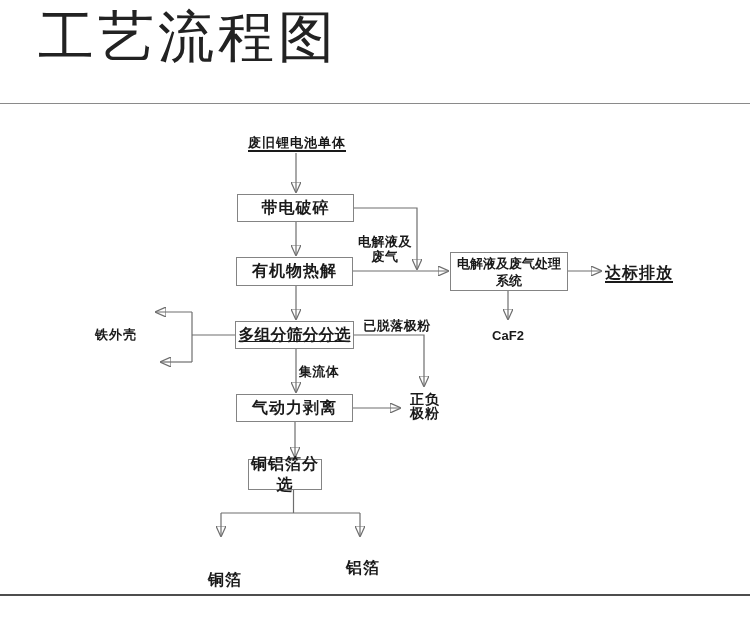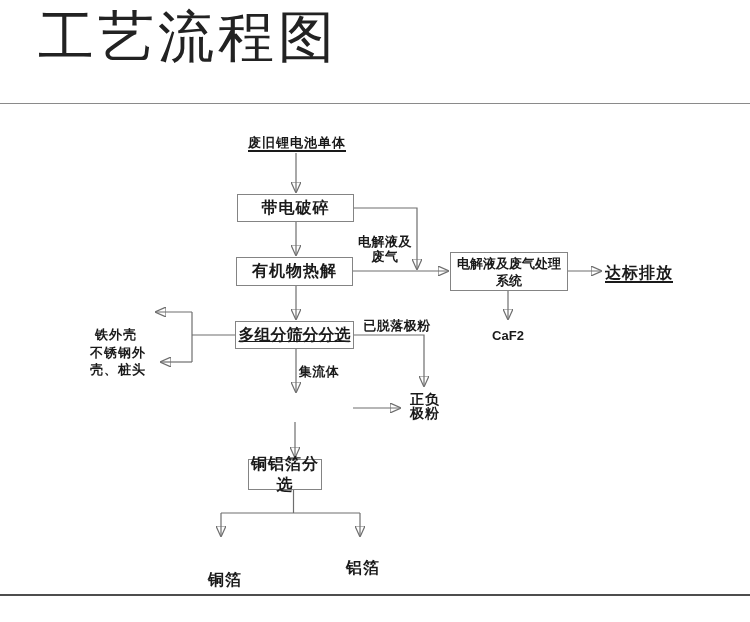--- a/index.html
+++ b/index.html
@@ -121,38 +121,35 @@
 
   <div class="abs node" style="left:236px; top:257px; width:117px; height:29px;">有机物热解</div>
 
   <div class="abs node small two-line" style="left:450px; top:252px; width:118px; height:39px; flex-direction:column;">
     <span>电解液及废气处理</span>
     <span>系统</span>
   </div>
 
   <div class="abs node" style="left:235px; top:321px; width:119px; height:28px; letter-spacing:0;text-decoration:underline;">多组分筛分分选</div>
 
+  <div class="abs node" style="left:236px; top:394px; width:117px; height:28px;">气动力剥离</div>
 
   <div class="abs node" style="left:248px; top:459px; width:74px; height:31px;">铜铝箔分选</div>
 
   <div class="abs lbl edge-lbl two-line" style="left:344px; top:234px; width:82px;">
     <span>电解液及</span>
     <span>废气</span>
   </div>
 
   <div class="abs lbl edge-lbl" style="left:358px; top:318px; width:78px;">已脱落极粉</div>
 
   <div class="abs lbl edge-lbl" style="left:297px; top:364px; width:44px;">集流体</div>
 
   <div class="abs lbl out-lbl" style="left:88px; top:302px; width:56px;margin-top:24px;">铁外壳</div>
 
-  <div class="abs lbl out-lbl two-line" style="left:84px; top:344px; width:68px;">
-    <span>不锈钢外</span>
-    <span>壳、桩头</span>
-  </div>
 
   <div class="abs lbl big-lbl underlined" style="left:605px; top:263px;">达标排放</div>
 
   <div class="abs lbl out-lbl" style="left:488px; top:327px; width:40px; letter-spacing:0;">CaF2</div>
 
   <div class="abs lbl out-lbl two-line" style="left:403px; top:392px; width:44px; font-size:14px; line-height:14px;">
     <span>正负</span>
     <span>极粉</span>
   </div>
 

